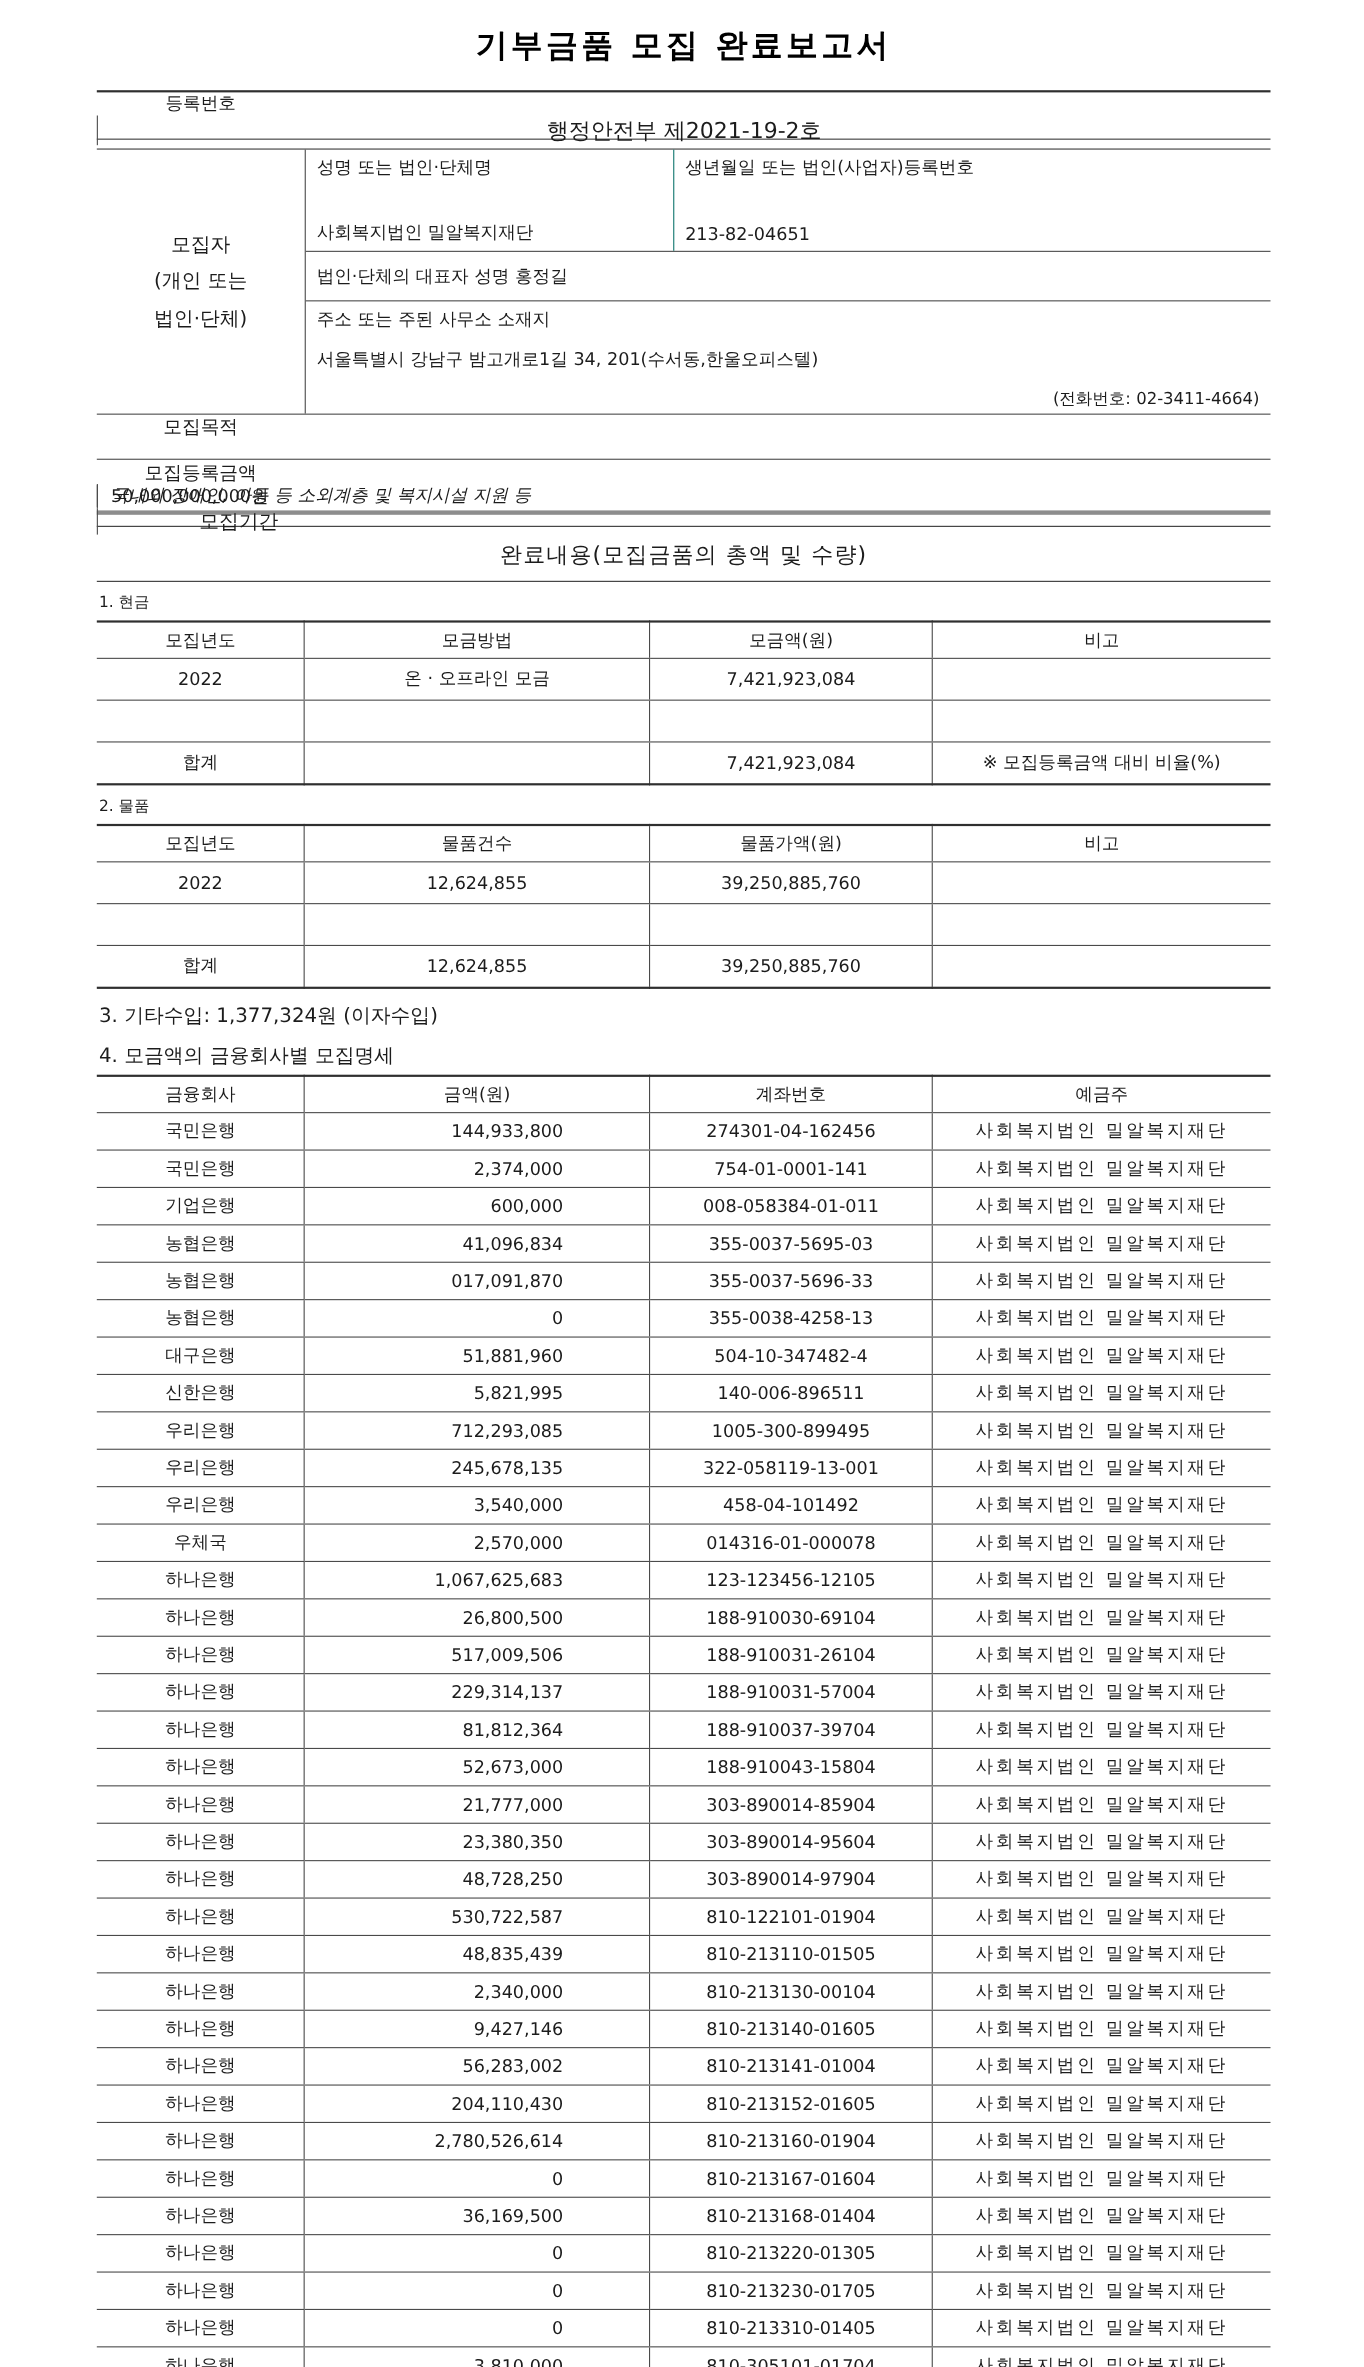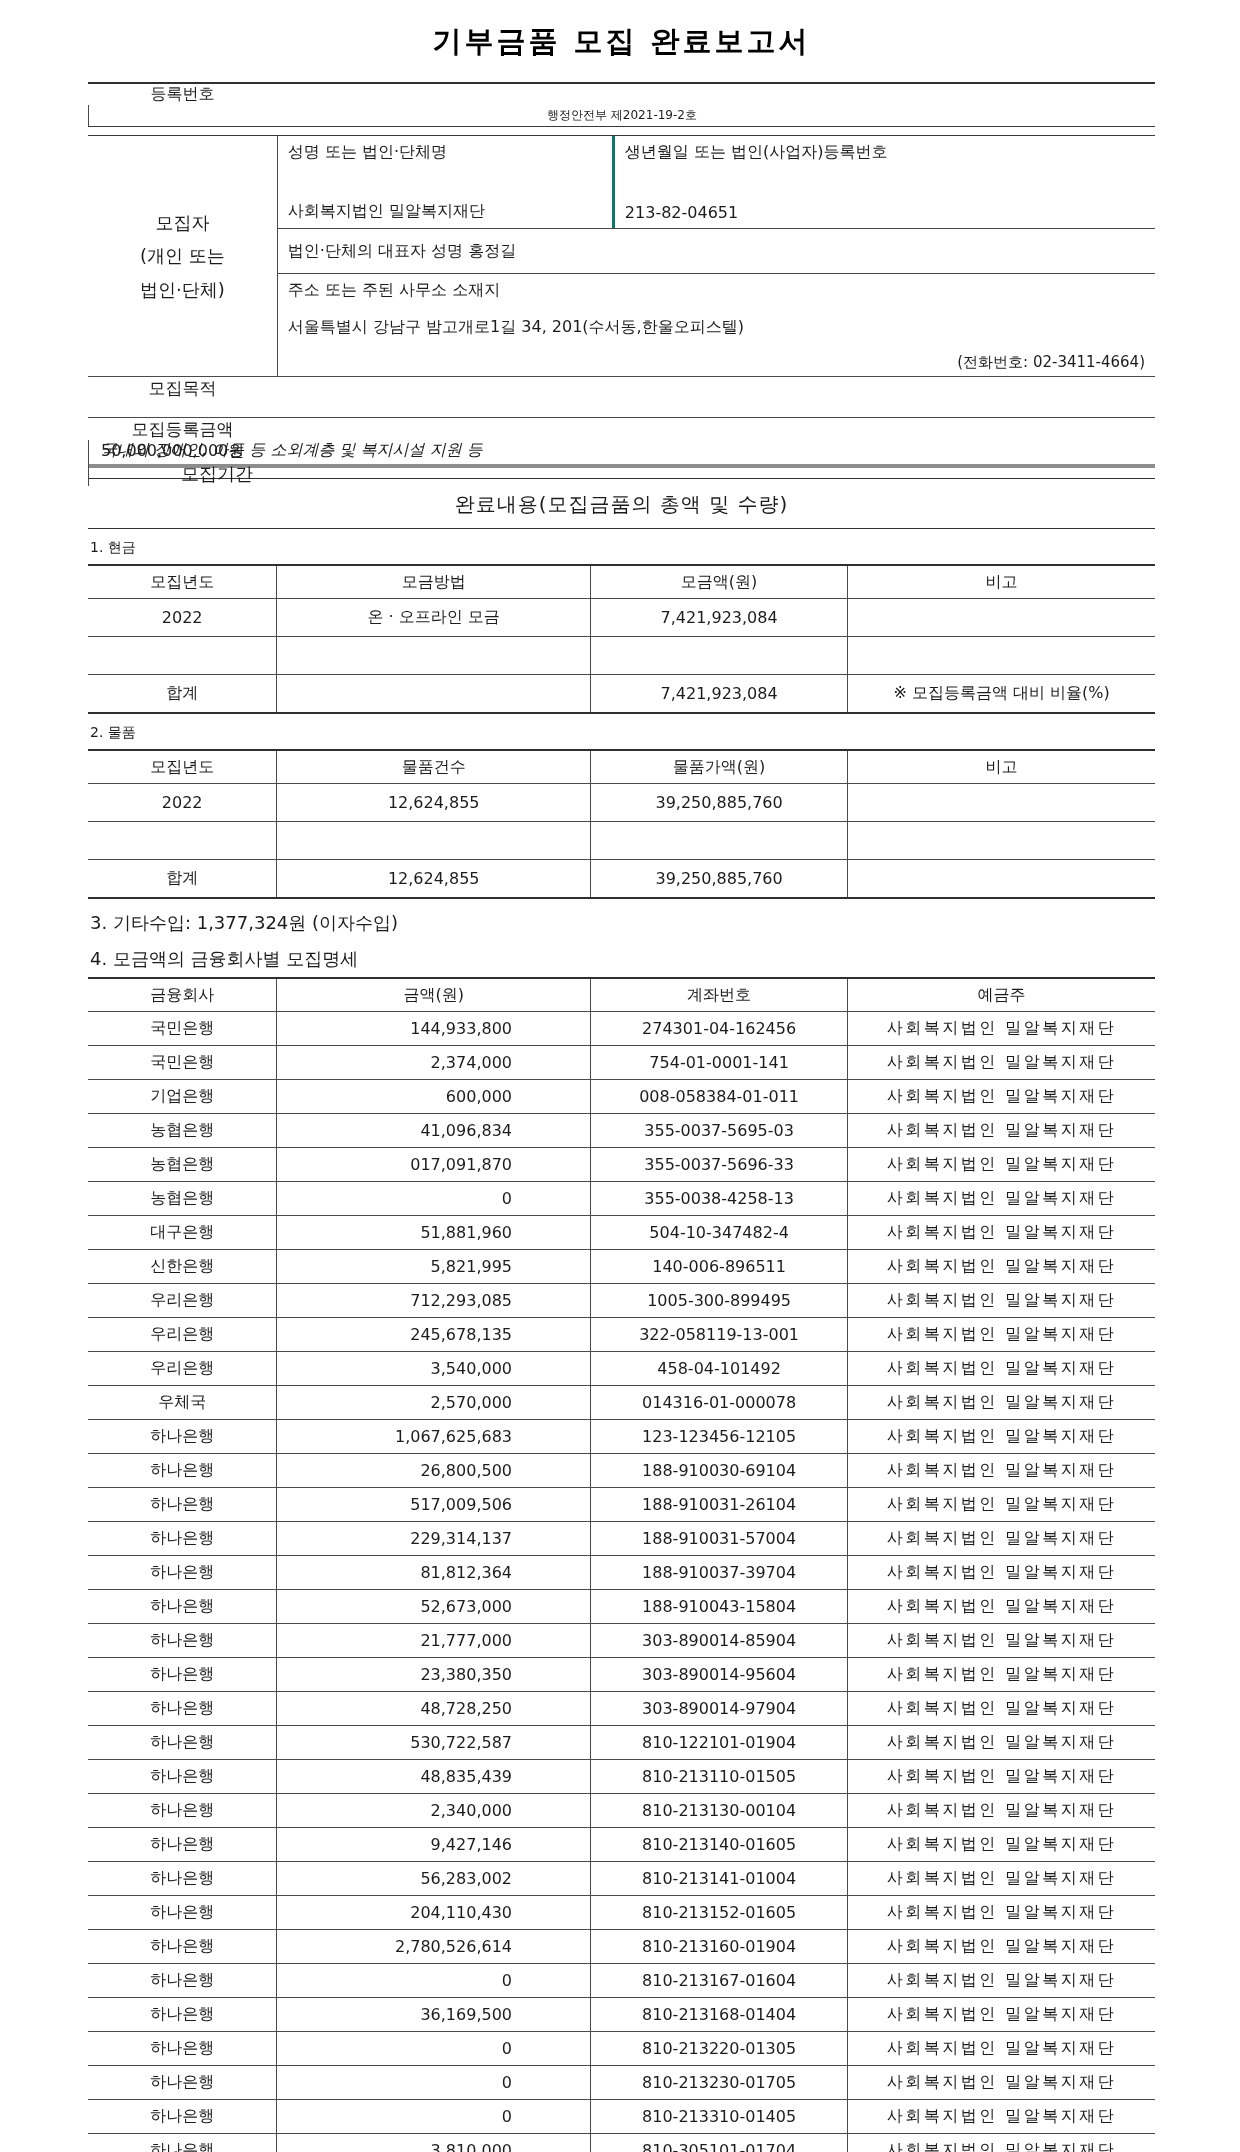--- a/index.html
+++ b/index.html
@@ -15,31 +15,31 @@
   }
   
   .tableA{border-top:2px solid #2f2f2f;}
   .rowA{display:flex;align-items:stretch;flex-direction:column;}
   .cell-label{
     width:17.7%;display:flex;align-items:center;justify-content:center;
     text-align:center;font-size:16px;flex-shrink:0;
   }
   .vline{border-left:1px solid #4a4a4a;}
   .reg-row{height:42px;border-bottom:1px solid #3a3a3a;}
-  .reg-row .cell-value{flex:1;display:flex;align-items:center;justify-content:center;font-size:12px;}
+  .reg-row .cell-value{flex:1;display:flex;align-items:center;justify-content:center;font-size:20px;}
   .double-gap{height:8px;border-bottom:1px solid #3a3a3a;}
   .collector{display:flex;border-bottom:1px solid #4a4a4a;}
   .collector-label{
     width:17.7%;flex-shrink:0;display:flex;flex-direction:column;
     align-items:center;justify-content:center;font-size:18px;line-height:1.85;
   }
   .collector-body{flex:1;display:flex;flex-direction:column;border-left:1px solid #4a4a4a;}
   .subrow1{display:flex;height:92px;border-bottom:1px solid #4a4a4a;}
   .half-a{width:35.8%;flex-shrink:0;display:flex;flex-direction:column;justify-content:space-between;padding:6px 10px;}
-  .half-b{flex:1;display:flex;flex-direction:column;justify-content:space-between;padding:6px 10px;border-left:3px solid #0f766e;}
+  .half-b{flex:1;display:flex;flex-direction:column;justify-content:space-between;padding:6px 10px;border-left:1px solid #0f766e;}
   .fld-label{font-size:16px;}
   .fld-value{font-size:16px;}
   .subrow2{height:44px;display:flex;align-items:center;padding:0 10px;border-bottom:1px solid #4a4a4a;font-size:16px;}
   .subrow3{min-height:92px;display:flex;flex-direction:column;justify-content:space-between;padding:6px 10px 4px 10px;}
   .phone-line{text-align:right;font-size:15px;}
   .purpose-row{height:40px;border-bottom:1px solid #4a4a4a;gap:40px;}
   .purpose-row .cell-label{font-size:17px;}
   .purpose-row .cell-value{flex:1;display:flex;align-items:center;padding:0 12px;font-size:16px;border-left:1px solid #4a4a4a;font-style:italic;}
   .amount-row{height:46px;border-bottom:4px solid #8d8d8d;}
   .amount-row .cell-label{font-size:17px;}

